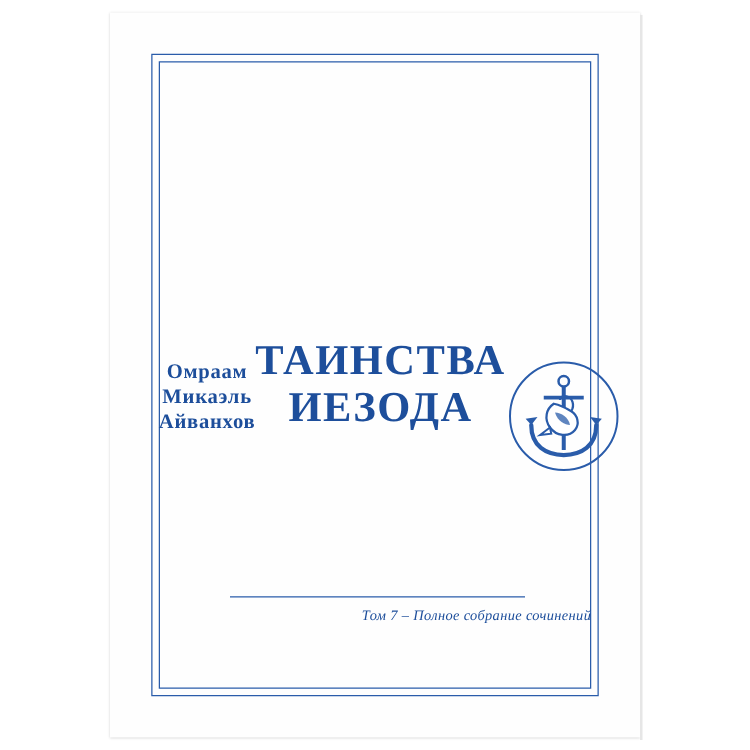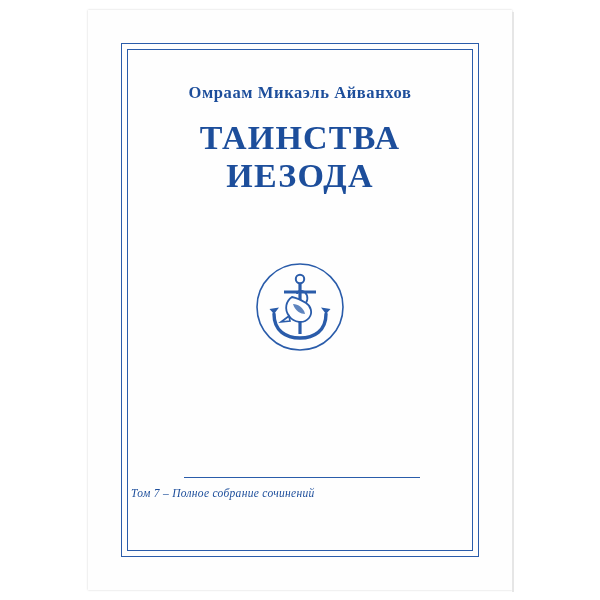--- a/index.html
+++ b/index.html
@@ -59,21 +59,21 @@
     border: 0.8px solid #2a5caa;
   }
 
   .content {
     position: absolute;
     left: 39px;
     top: 39px;
     right: 39px;
     bottom: 39px;
     display: flex;
-    flex-direction: column;
+    flex-direction: row;
     align-items: center;
   }
 
   .author {
     margin-top: 34px;
     font-family: "Liberation Serif", serif;
     font-weight: bold;
     font-size: 16.5px;
     letter-spacing: 0.6px;
     color: #1d4e9b;
@@ -98,21 +98,21 @@
     height: 92px;
     position: relative;
   }
   .emblem-wrap svg { display: block; }
 
   .footer {
     position: absolute;
     left: 4px;
     right: 0;
     bottom: 30px;
-    text-align: left;
+    text-align: right;
   }
 
   .rule {
     width: 236px;
     height: 0;
     border-top: 1px solid #2a5caa;
     margin: 0 auto 9px auto;
   }
 
   .volume {

